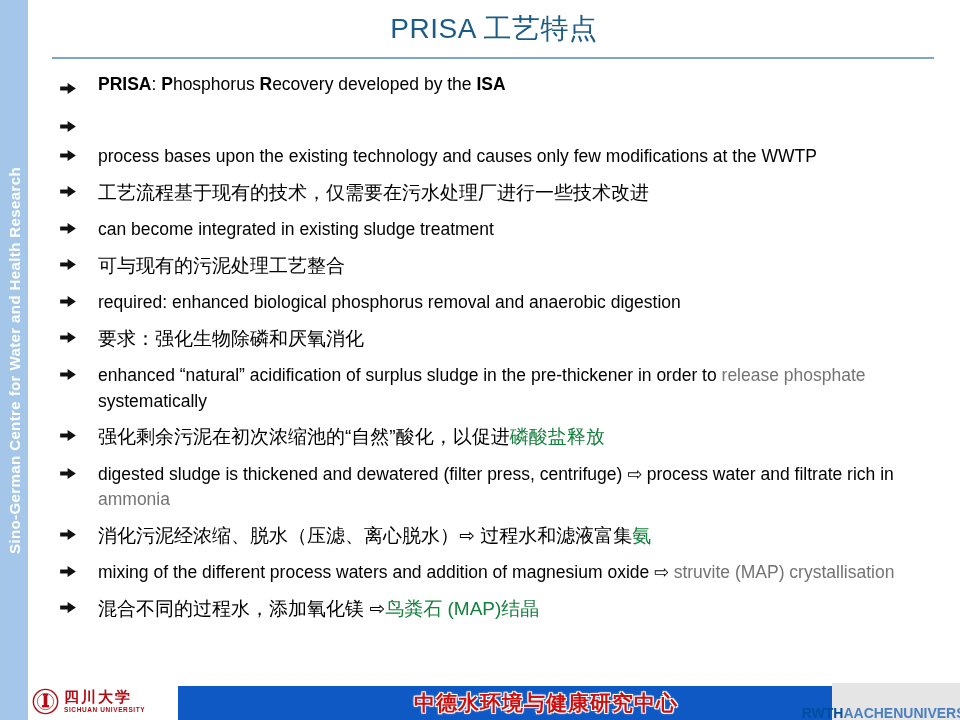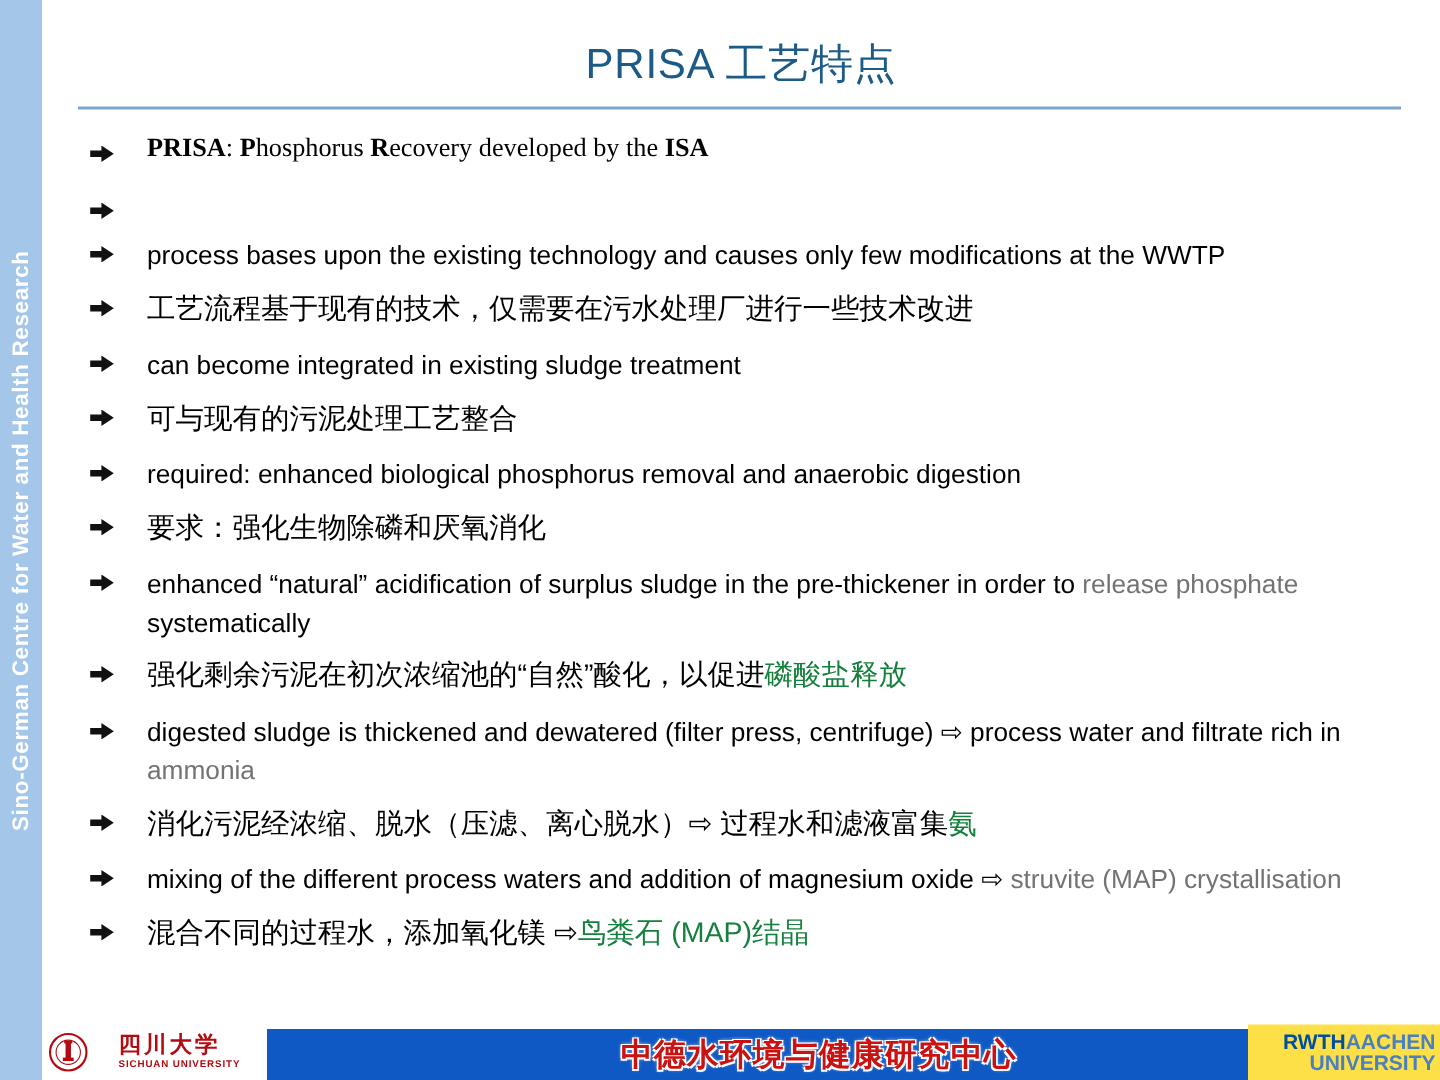--- a/index.html
+++ b/index.html
@@ -6,50 +6,50 @@
   .slide{position:relative;width:960px;height:720px;background:#ffffff;overflow:hidden;
          font-family:"Liberation Sans","DejaVu Sans",sans-serif;}
   
   .sidebar{position:absolute;left:0;top:0;width:28px;height:720px;background:#a4c6e8;}
   .sidebar-text{position:absolute;left:0;top:0;width:28px;height:720px;
     display:flex;align-items:center;justify-content:center;
     writing-mode:vertical-rl;transform:rotate(180deg);
     color:#ffffff;font-weight:bold;font-size:15px;letter-spacing:0.4px;white-space:nowrap;}
   
   .content{position:absolute;left:28px;top:0;width:932px;}
-  .title{padding-top:24px;text-align:center;color:#1c5b86;font-size:28px;letter-spacing:0.5px;}
+  .title{padding-top:10px;text-align:center;color:#1c5b86;font-size:28px;letter-spacing:0.5px;}
   .rule{height:2px;background:#7ea6cc;margin:9px 26px 0 24px;}
   
   .bullets{padding:13px 26px 0 32px;}
   .bullet{display:flex;align-items:flex-start;margin-bottom:10px;}
   .bullet .arrow{flex:0 0 38px;display:flex;}
   .bullet .arrow svg{display:block;}
   .bullet.red{color:#c00000;font-size:21px;line-height:1.3;margin-bottom:13px;font-weight:bold;}
-  .bullet.red.en{font-weight:normal;font-family:Liberation Serif, serif;}
+  .bullet.red.en{font-weight:normal;}
   .bullet.red .arrow{padding-top:5px;}
   .bullet.red .arrow svg{width:22px;height:16px;fill:#e10600;}
   .bullet.en{color:#000000;font-size:17.5px;line-height:1.45;}
   .bullet.zh{color:#000000;font-size:19px;line-height:1.35;margin-bottom:12px;}
   .bullet.en .arrow svg,.bullet.zh .arrow svg{width:16px;height:11px;fill:#111;margin-top:6px;}
   .bold{font-weight:bold;}
   .hl{color:#737373;}
   .hlzh{color:#15803d;}
   
   .footer-blue{position:absolute;left:178px;top:686px;width:654px;height:34px;background:#0f59c4;
     display:flex;align-items:center;justify-content:center;padding-left:41px;}
   .footer-center{color:#cc1111;font-size:21px;font-weight:bold;letter-spacing:1px;
     text-shadow:-1px -1px 0 #fff,1px -1px 0 #fff,-1px 1px 0 #fff,1px 1px 0 #fff,0 0 3px #fff;}
   .scu{position:absolute;left:28px;top:683px;width:150px;height:37px;background:#fff;
-    display:flex;align-items:center;gap:20px;padding-left:4px;box-sizing:border-box;}
+    display:flex;align-items:center;gap:5px;padding-left:4px;box-sizing:border-box;}
   .scu-emblem{width:27px;height:27px;flex:0 0 27px;}
   .scu-txt{display:flex;flex-direction:column;line-height:1;}
   .scu-cn{color:#b40a12;font-size:15px;font-weight:bold;font-family:"Liberation Serif","DejaVu Serif",serif;letter-spacing:2px;}
   .scu-en{color:#b40a12;font-size:6.5px;font-weight:bold;letter-spacing:0.6px;margin-top:2px;}
-  .rwth{position:absolute;left:832px;top:683px;width:128px;height:37px;background:#fde047;
-    display:flex;flex-direction:column;align-items:flex-end;justify-content:center;
+  .rwth{position:absolute;left:832px;top:683px;width:128px;height:37px;background:#e5e5e5;
+    display:flex;flex-direction:row;align-items:flex-end;justify-content:center;
     padding-right:3px;box-sizing:border-box;line-height:0.95;}
   .rwth-l1{font-size:14px;font-weight:bold;white-space:nowrap;}
   .rwth-name{color:#004e9e;}
   .rwth-aachen{color:#4a7fc0;}
   .rwth-l2{font-size:14px;font-weight:bold;color:#4a7fc0;}
 </style>
 </head>
 <body>
 
 <div class="slide">

